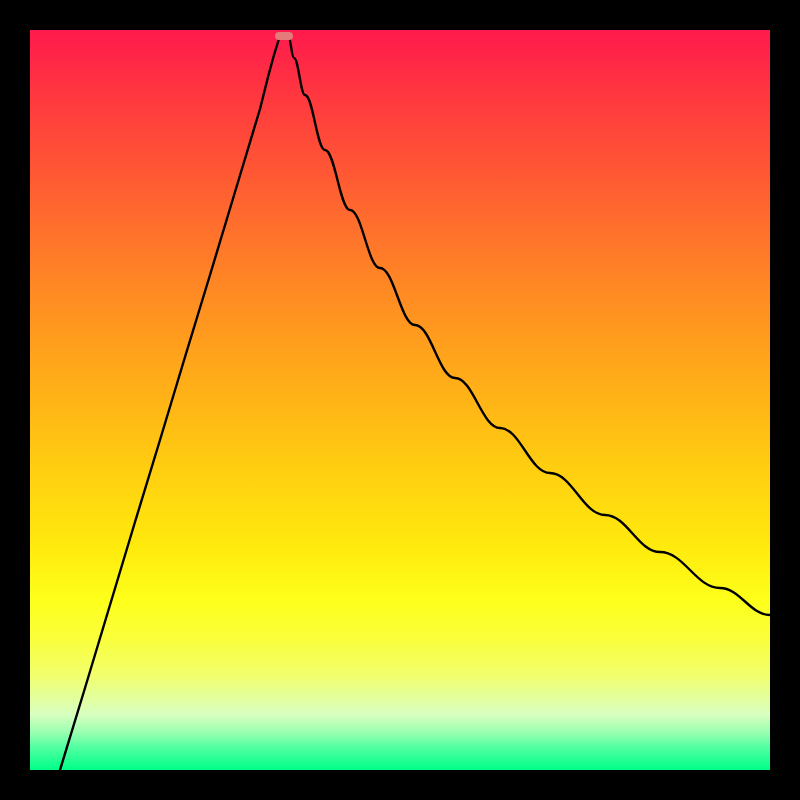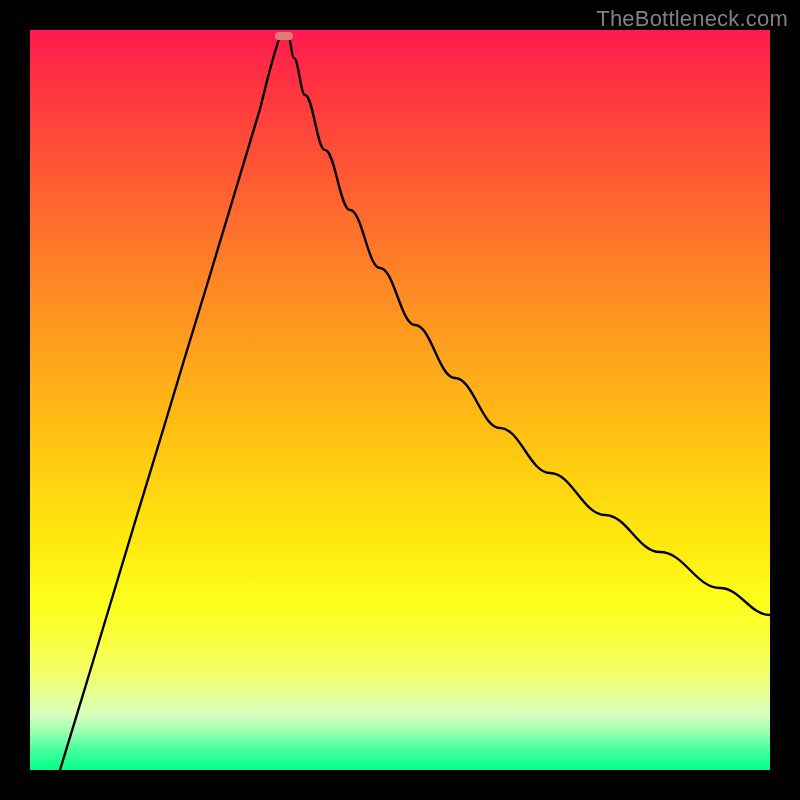--- a/index.html
+++ b/index.html
@@ -57,21 +57,20 @@
     top: 0;
     width: 740px;
     height: 740px;
     display: block;
   }
 </style>
 </head>
 <body>
 
 <div class="outer">
-  <div class="watermark">TheBottleneck.com</div>
   <div class="plot">
     <svg class="curve" viewBox="0 0 740 740" preserveAspectRatio="none">
       <path id="left-path" fill="none" stroke="#000" stroke-width="2.4" stroke-linecap="round" stroke-linejoin="round" d="M 30 740 L 55 658 L 80 575 L 105 492 L 130 410 L 155 327 L 180 245 L 205 162 L 230 79 L 238 47 L 244 25 L 248 12 L 250 5"></path>
       <path id="right-path" fill="none" stroke="#000" stroke-width="2.4" stroke-linecap="round" stroke-linejoin="round" d="M 258 5 C 260.4 5 261.6 28 264 28 C 268.4 28 270.6 65 275 65 C 283 65 287 120 295 120 C 305 120 310 180 320 180 C 332 180 338 238 350 238 C 364 238 371 295 385 295 C 401 295 409 348 425 348 C 443 348 452 398 470 398 C 490 398 500 443 520 443 C 542 443 553 485 575 485 C 597 485 608 522 630 522 C 654 522 666 558 690 558 C 710 558 720 585 740 585"></path>
       <rect id="marker" rx="4" ry="4" x="245" y="2" width="18" height="8" fill="#e47a7a"></rect>
     </svg>
   </div>
 </div>
 
 </body></html>

